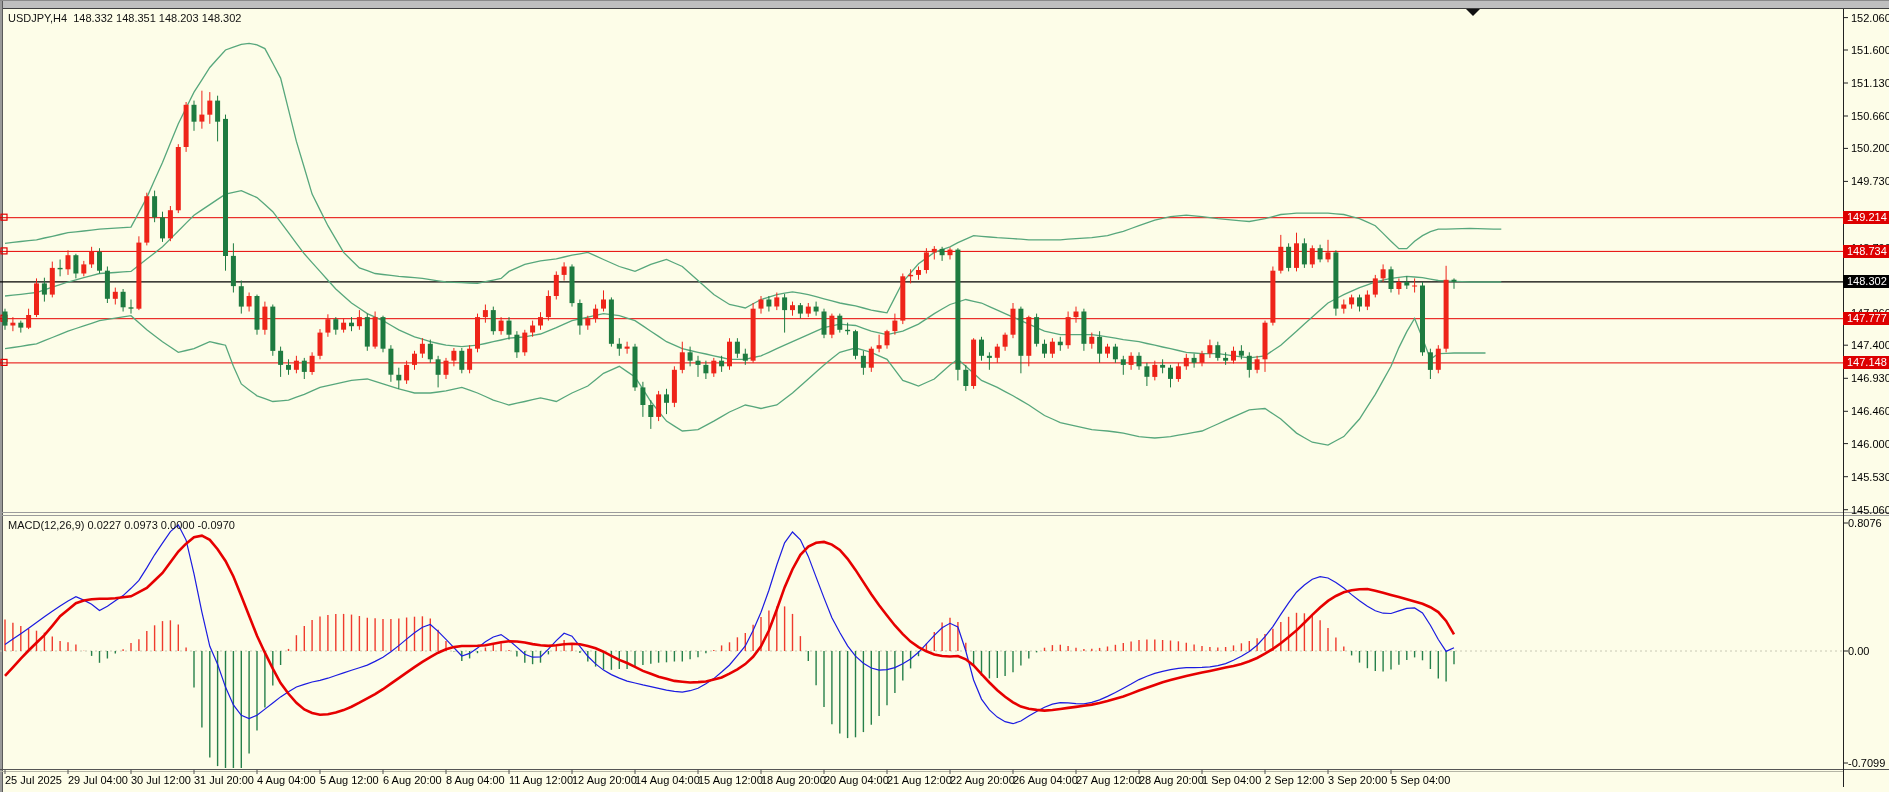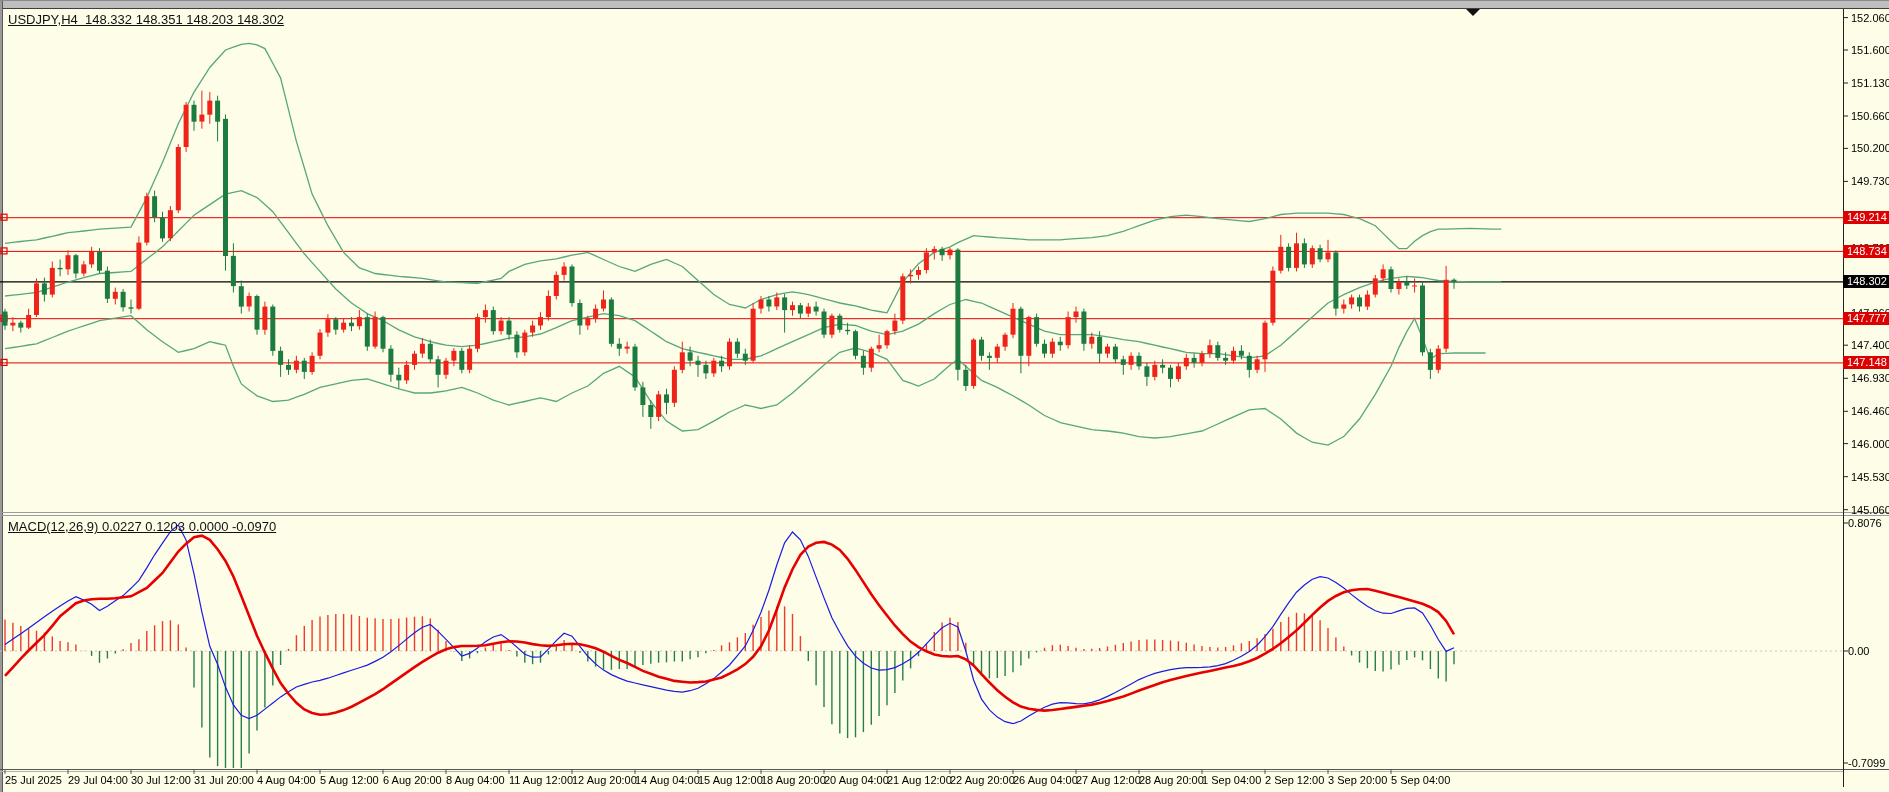--- a/index.html
+++ b/index.html
@@ -2,21 +2,21 @@
 <html><head>
 <meta charset="utf-8">
 <style>
   html,body{margin:0;padding:0;}
   body{font-family:"Liberation Sans",sans-serif;}
   #stage{position:relative;width:1889px;height:792px;background:#fdfde8;overflow:hidden;
          border-top:1px solid #8a8a8a;}
   #frame-top{position:absolute;left:0;top:0;width:1889px;height:7px;background:#bfbfbf;border-bottom:1px solid #3f3f3f;}
   #frame-left{position:absolute;left:0;top:0;width:2px;height:792px;background:#9a9a9a;border-right:1px solid #5a5a5a;}
   #chart-root{position:absolute;left:0;top:0;width:1889px;height:664px;}
-  .overlay-label{position:absolute;font-size:13px;color:#111;white-space:pre;z-index:30;text-decoration:underline;}
+  .overlay-label{position:absolute;font-size:11px;color:#111;white-space:pre;z-index:30;}
   #title{left:8px;top:11px;}
   #macd-label{left:8px;top:518px;}
   .badge{position:absolute;left:1843px;width:45px;height:13px;line-height:13px;
          font-size:11px;color:#fff;padding-left:4px;z-index:25;}
   svg{position:absolute;left:0;top:0;}
 </style>
 </head>
 <body>
 
 <div id="stage">
@@ -706,21 +706,21 @@
           <line x1="1265.0" y1="768" x2="1265.0" y2="773" stroke="#555"></line>
           <text x="1265.0" y="783">2 Sep 12:00</text>
           <line x1="1328.0" y1="768" x2="1328.0" y2="773" stroke="#555"></line>
           <text x="1328.0" y="783">3 Sep 20:00</text>
           <line x1="1391.0" y1="768" x2="1391.0" y2="773" stroke="#555"></line>
           <text x="1391.0" y="783">5 Sep 04:00</text>
         </g>
       </svg>
     </div>
   <div id="title" class="overlay-label">USDJPY,H4  148.332 148.351 148.203 148.302</div>
-  <div id="macd-label" class="overlay-label">MACD(12,26,9) 0.0227 0.1203 0.0000 -0.0970</div>
+  <div id="macd-label" class="overlay-label">MACD(12,26,9) 0.0227 0.0973 0.0000 -0.0970</div>
   <div id="badges">
       <div class="badge" style="background: rgb(221, 0, 0); top: 210px;">149.214</div>
       <div class="badge" style="background: rgb(221, 0, 0); top: 244px;">148.734</div>
       <div class="badge" style="background: rgb(0, 0, 0); top: 274px;">148.302</div>
       <div class="badge" style="background: rgb(221, 0, 0); top: 311px;">147.777</div>
       <div class="badge" style="background: rgb(221, 0, 0); top: 355px;">147.148</div>
     </div>
 </div>
 
 </body></html>

